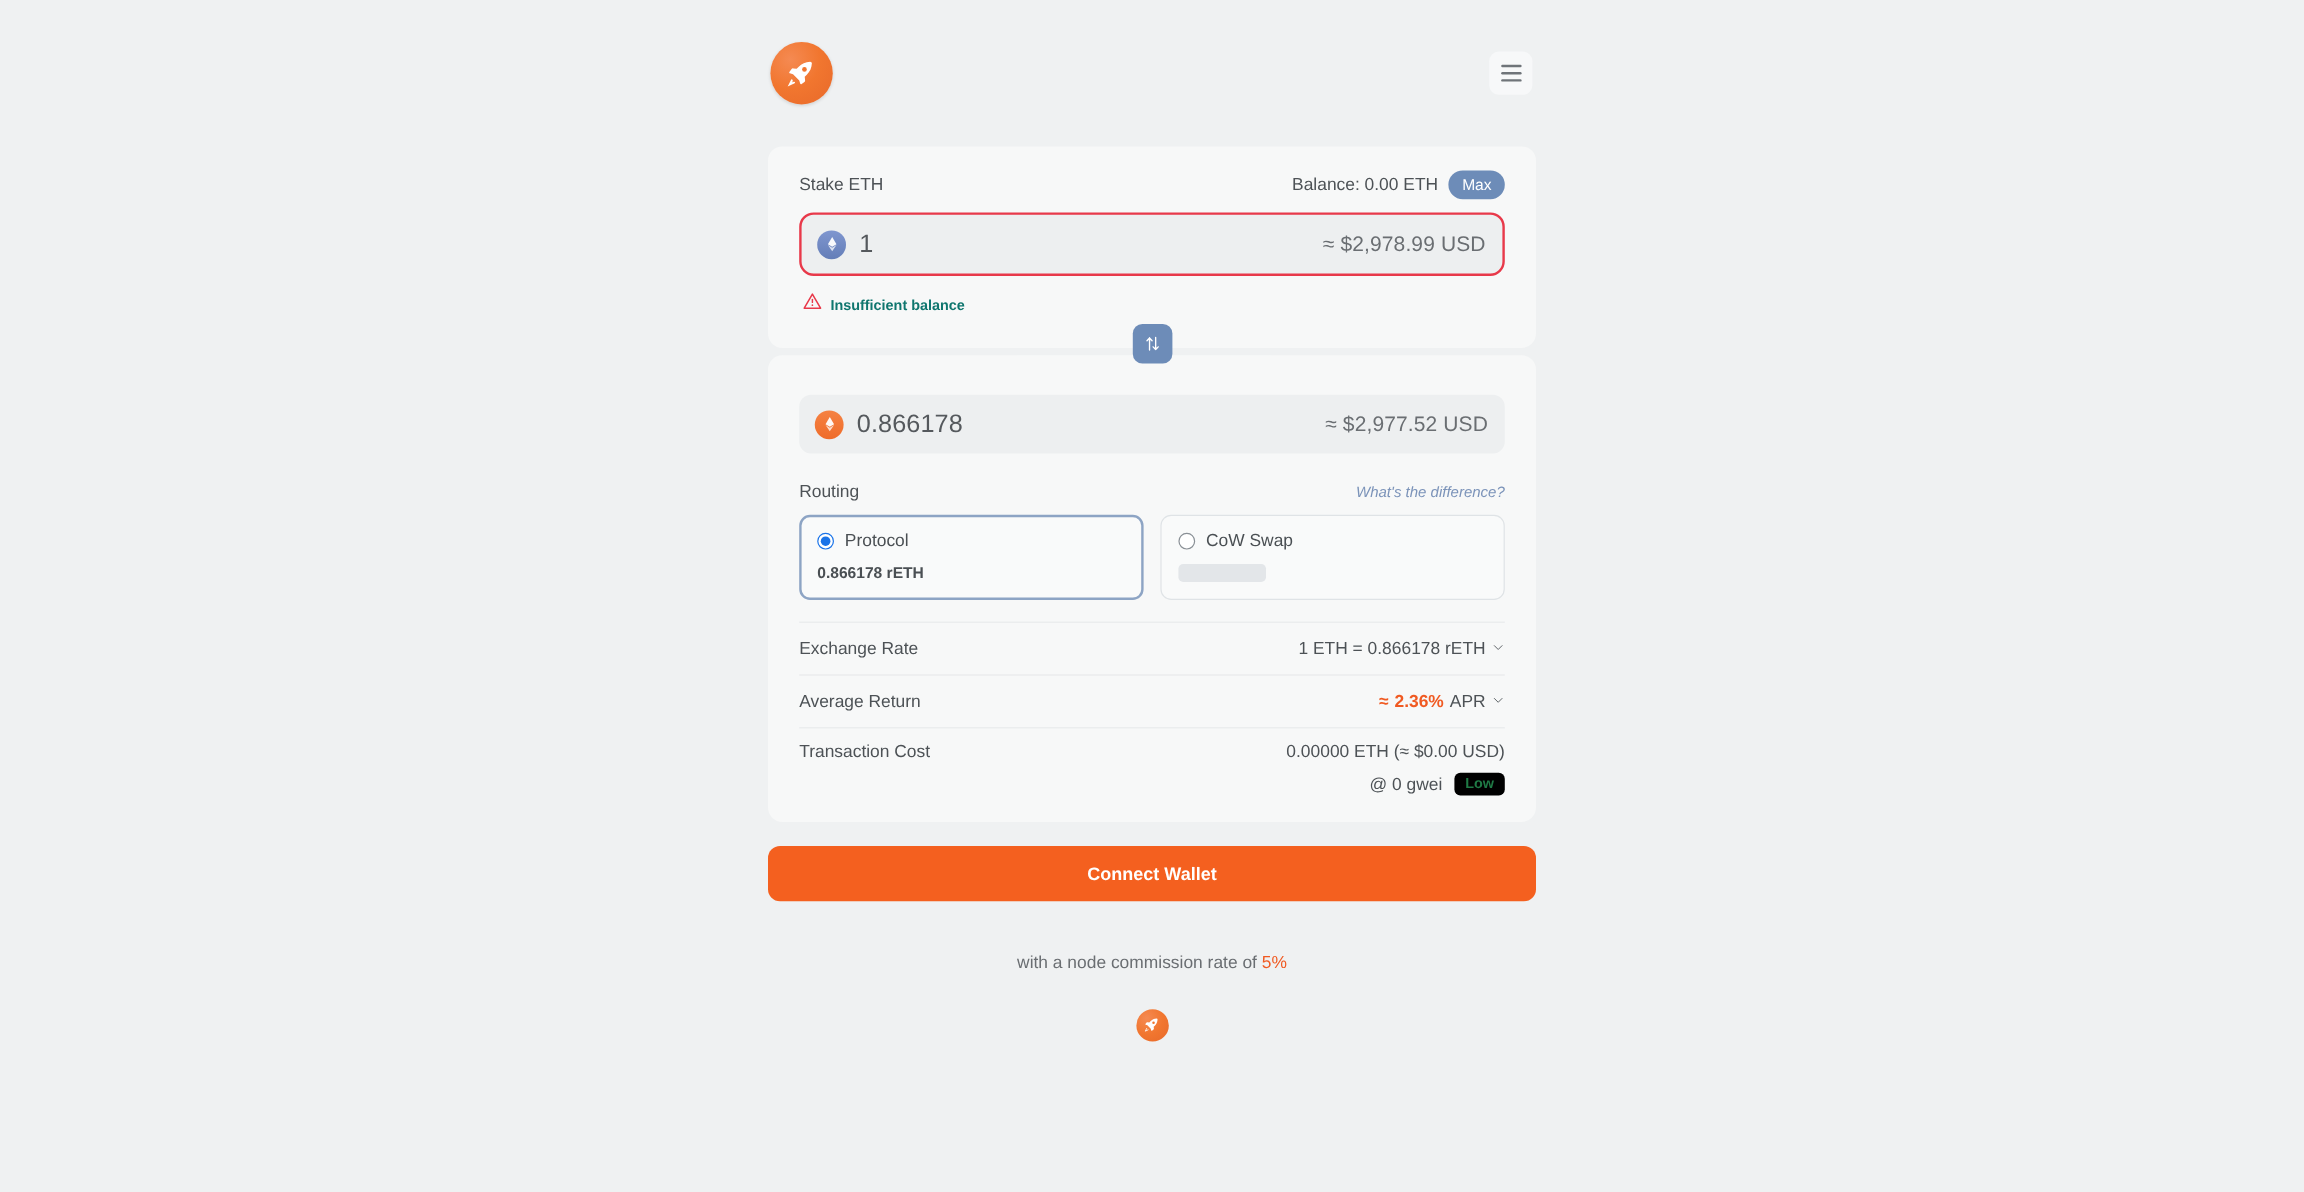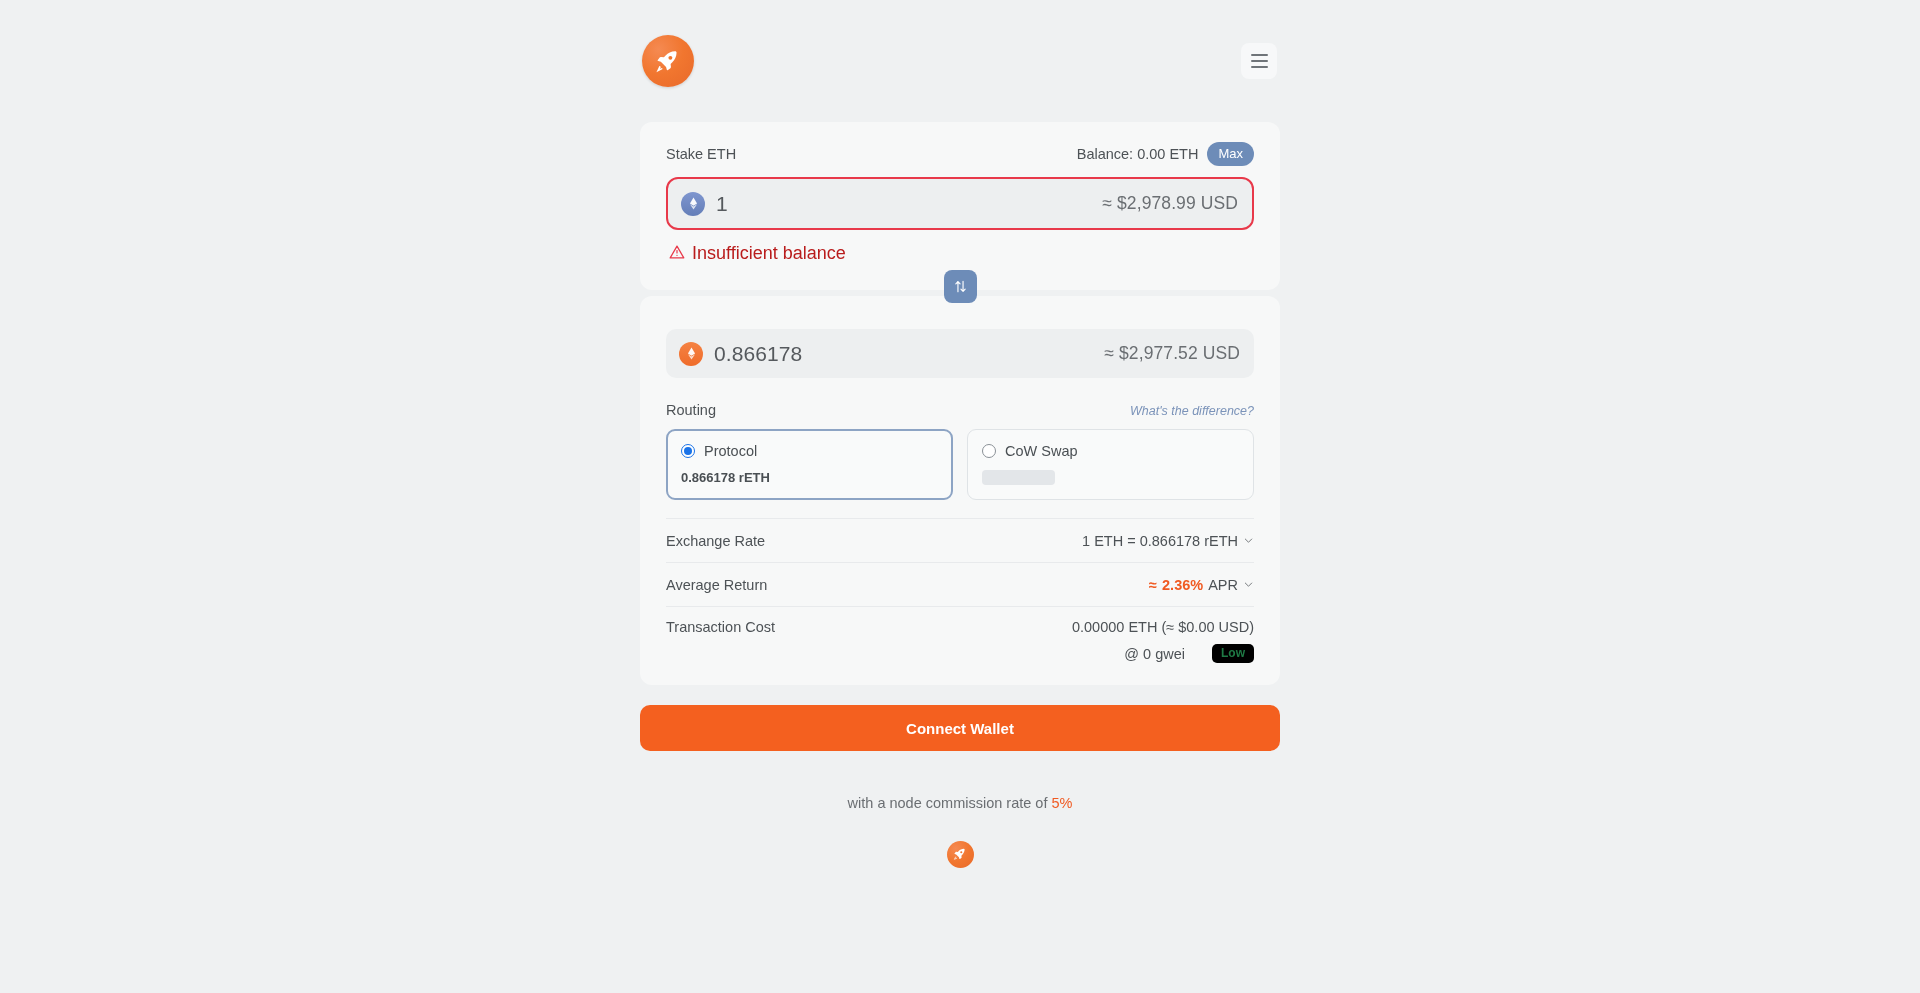--- a/index.html
+++ b/index.html
@@ -131,23 +131,23 @@
   }
   .coin.eth { background: #627eea; background: linear-gradient(#7f96cf,#647eb8); }
   .coin.reth { background: linear-gradient(#f58243,#ef6c2a); }
 
   .error-line {
     display: flex; align-items: center; gap: 7px;
     margin-top: 13px;
     padding-left: 3px;
   }
   .error-text {
-    color: #b91c1c;
-    font-size: 18px;
-    font-weight: normal;
+    color: #0f766e;
+    font-size: 12px;
+    font-weight: bold;
   }
 
   
   .swap-wrap {
     position: relative;
     height: 0;
     display: flex;
     justify-content: center;
   }
   .swap-btn {
@@ -241,21 +241,21 @@
   .dval {
     font-size: 14.5px;
     color: #4d5256;
     display: flex; align-items: flex-start; gap: 5px;
   }
   .dval-stack { text-align: right; }
   .chev { display: inline-block; width: 11px; height: 11px; }
   .accent { color: #f05a22; font-weight: bold; }
   .gwei-line {
     display: flex; align-items: center; justify-content: flex-end;
-    gap: 27px;
+    gap: 10px;
     margin-top: 9px;
   }
   .gwei-text { font-size: 14.5px; color: #4d5256; }
   .gas-badge {
     background: #000000;
     color: #1f7a45;
     font-size: 12px;
     font-weight: bold;
     padding: 3px 9px 4px;
     border-radius: 5px;

